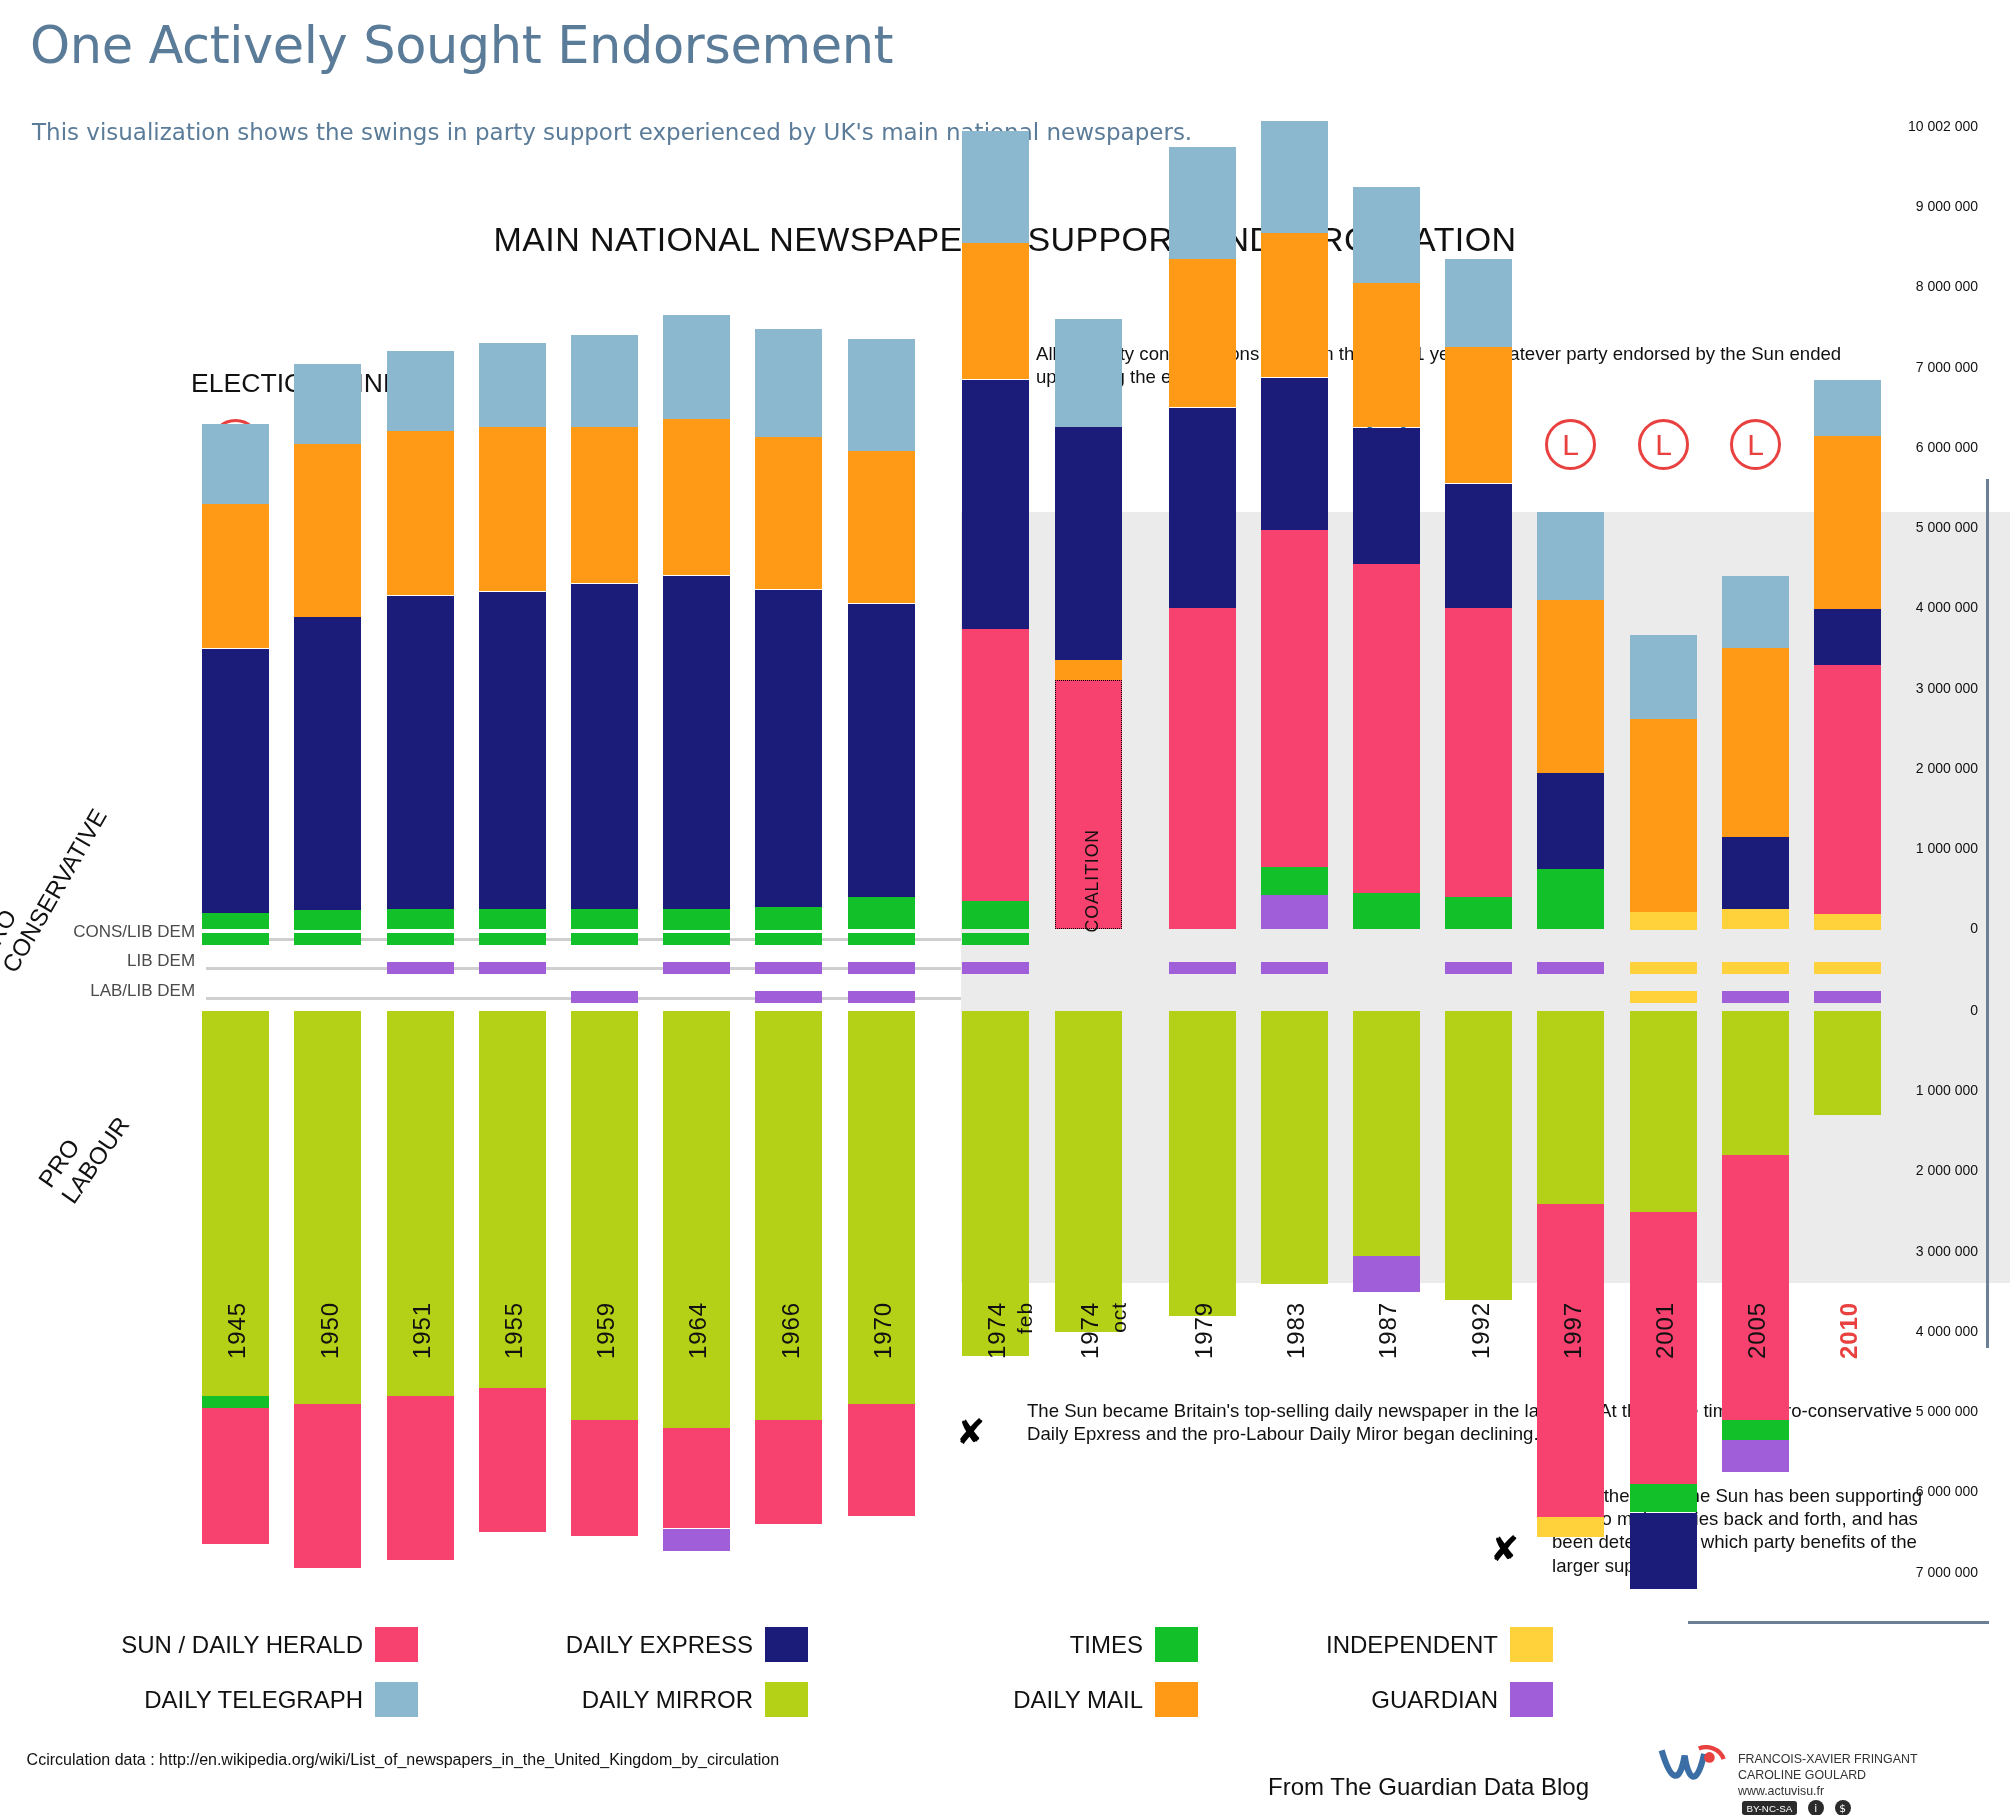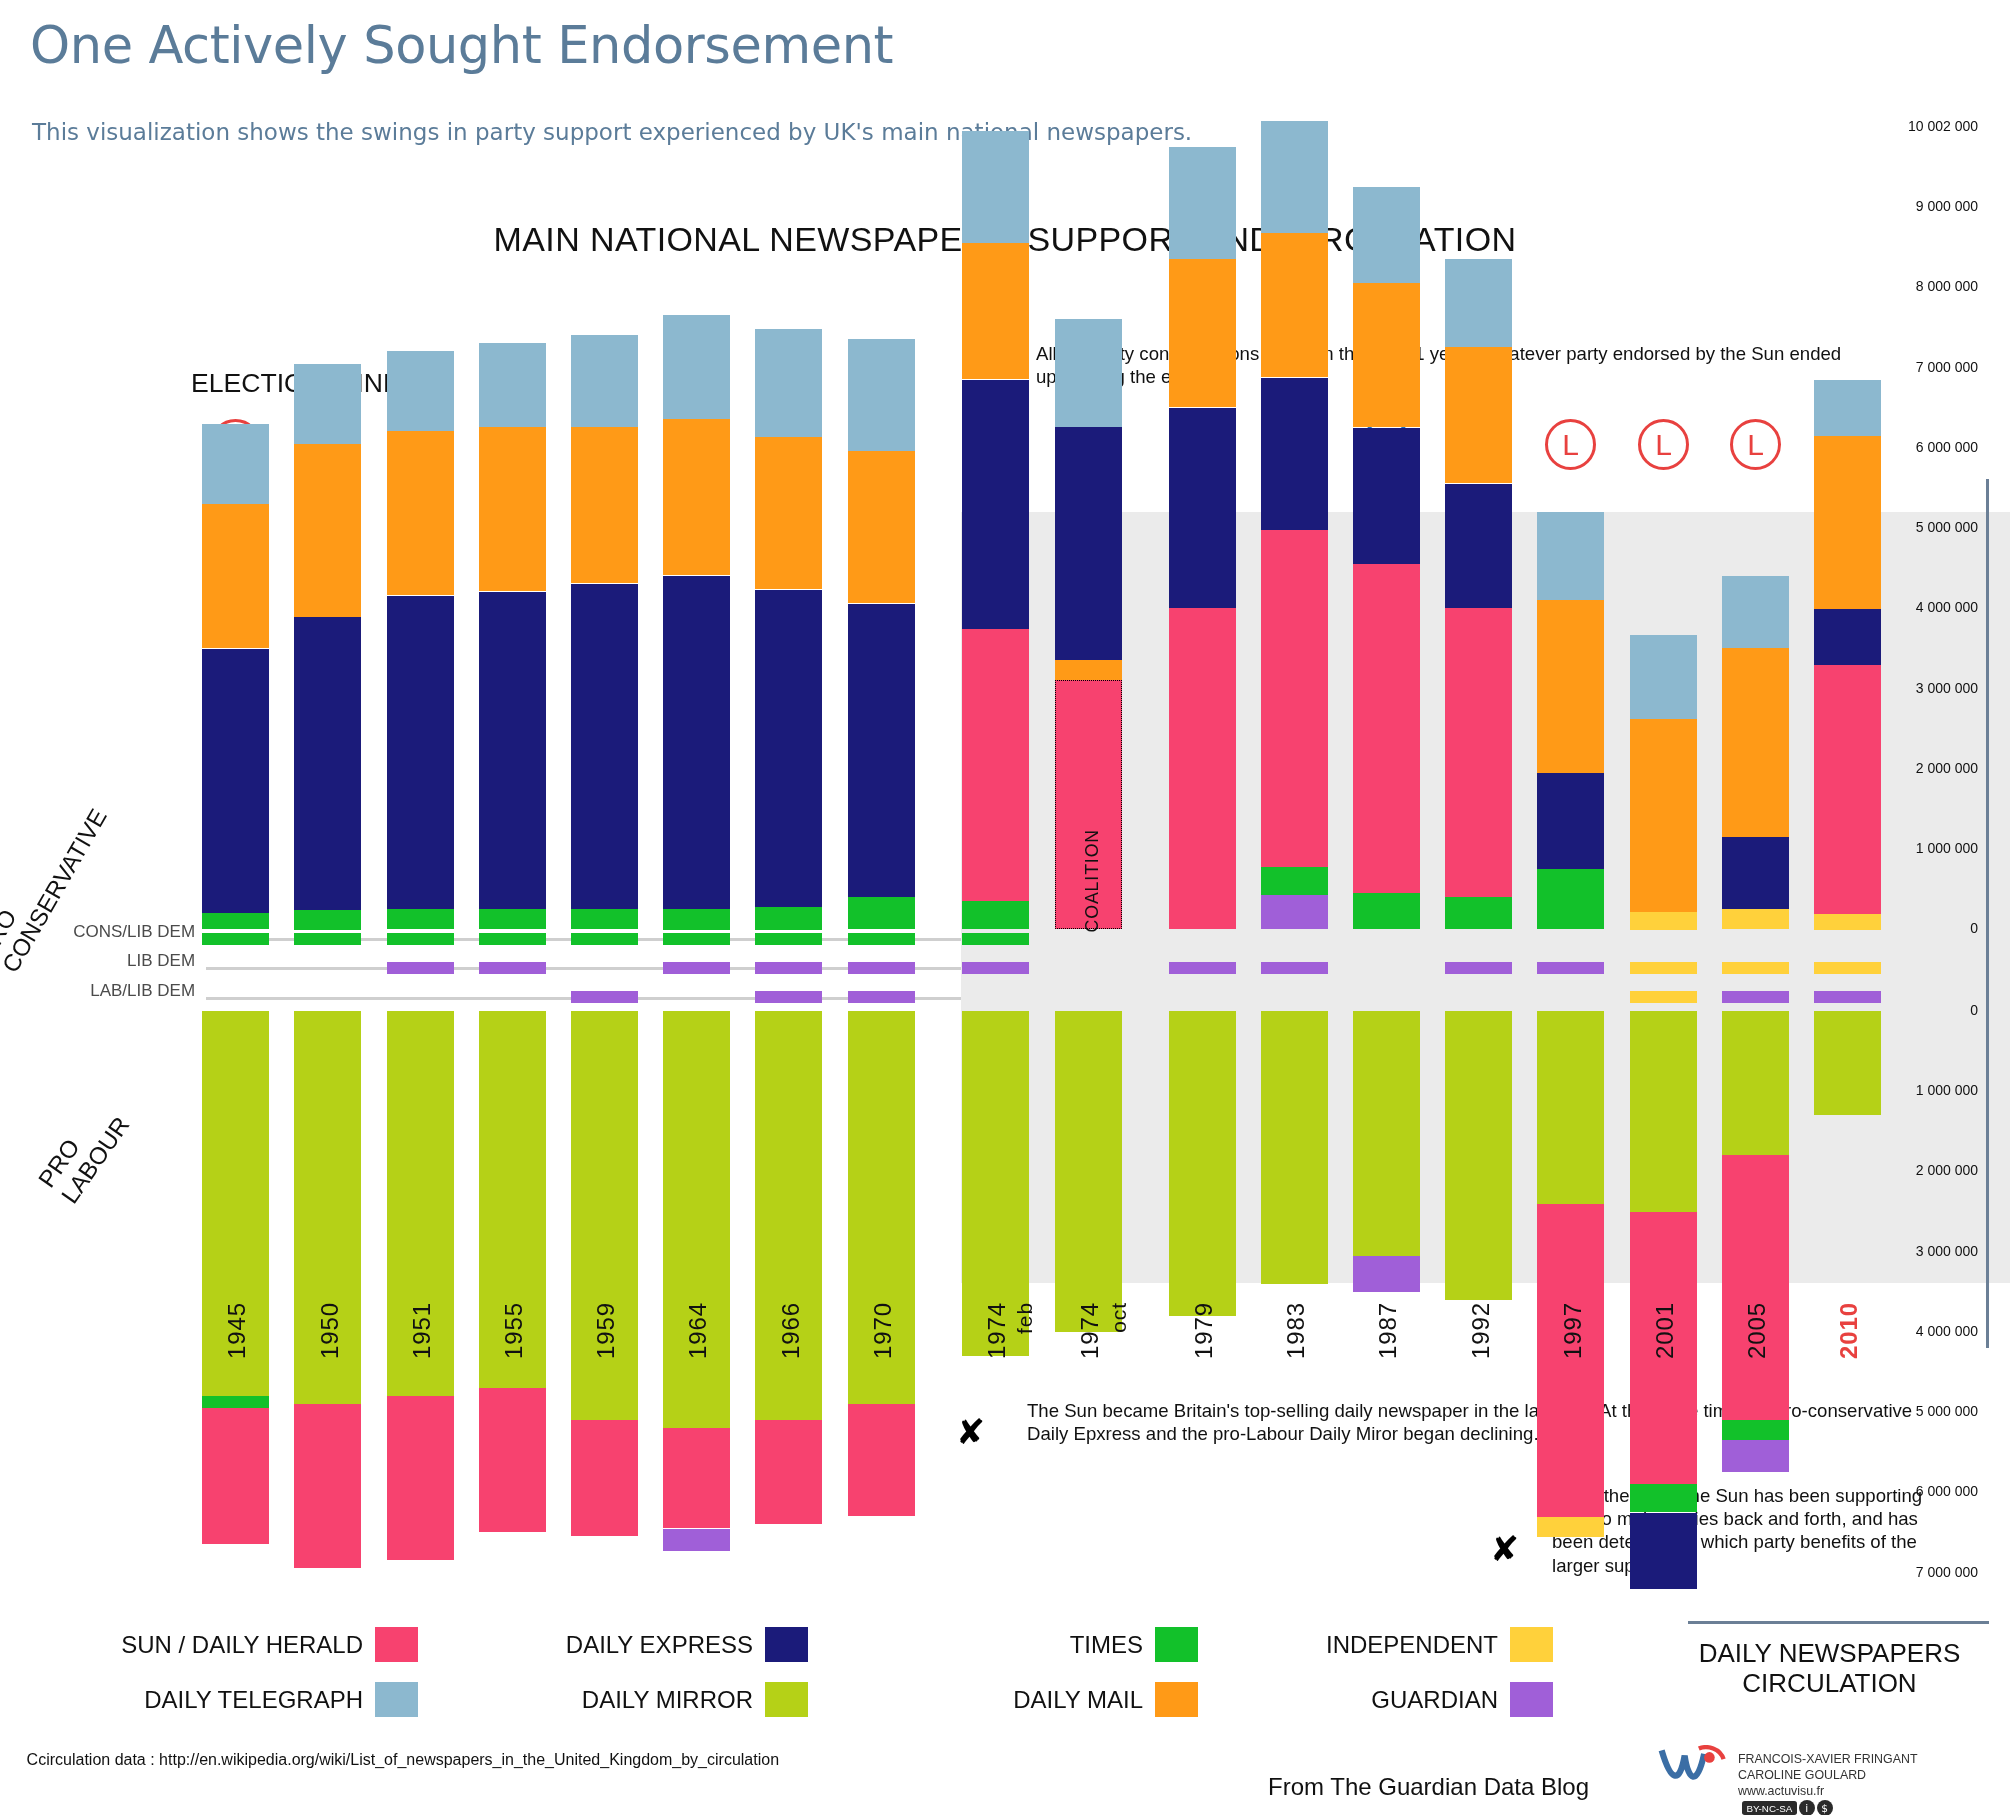--- a/index.html
+++ b/index.html
@@ -43,21 +43,21 @@
   .legtext{font-size:24px;color:#111;font-family:"Liberation Sans",sans-serif;text-align:right;}
   .swatch{width:43px;height:35px;margin-left:12.4px;}
 
   .circ-label{position:absolute;right:30px;top:1639px;width:301px;text-align:center;font-size:26px;color:#111;font-family:"Liberation Sans",sans-serif;line-height:1.15;}
   .circ-rule{position:absolute;right:21px;top:1621px;width:301px;height:2.7px;background:#6b7f96;}
 
   .footer{position:absolute;left:26.6px;top:1748px;font-size:16px;color:#111;line-height:1.45;font-family:"Liberation Sans",sans-serif;}
   .blog{position:absolute;left:1268px;top:1773px;font-size:24px;color:#111;font-family:"Liberation Sans",sans-serif;}
   .credit{position:absolute;left:1738px;top:1751px;font-size:12.4px;color:#333;line-height:1.3;font-family:"Liberation Sans",sans-serif;}
   .logo{position:absolute;left:1658px;top:1745px;width:71px;height:46px;}
-  .cc{position:absolute;left:1742px;top:1800px;display:flex;gap:2px;align-items:center;}
+  .cc{position:absolute;left:1742px;top:1800px;display:flex;gap:11px;align-items:center;}
   .ccbox{background:#2b2b2b;color:#fff;font-size:9.8px;padding:1.8px 4.4px;border-radius:2.7px;font-family:"Liberation Sans",sans-serif;}
   .ccdot{width:16px;height:16px;border-radius:50%;background:#2b2b2b;color:#fff;font-size:10.6px;text-align:center;line-height:16px;}
 </style>
 </head>
 <body>
 
 <div class="title">One Actively Sought Endorsement</div>
 <div class="subtitle">This visualization shows the swings in party support experienced by UK's main national newspapers.</div>
 <div class="chart-title"><span>MAIN NATIONAL NEWSPAPERS' SUPPORT AND CIRCULATION</span></div>
 
@@ -81,21 +81,20 @@
   <div class="sidelabel" style="left:-8.9px;top:922px;">CONS/LIB DEM</div>
   <div class="sidelabel" style="left:-8.9px;top:951px;">LIB DEM</div>
   <div class="sidelabel" style="left:-8.9px;top:981px;">LAB/LIB DEM</div>
 
   <div class="sideband" style="left:206px;top:938px;width:755px;"></div>
   <div class="sideband" style="left:206px;top:967px;width:755px;"></div>
   <div class="sideband" style="left:206px;top:997px;width:755px;"></div>
 
   <div class="rightrule" style="top:479px;height:869px;"></div>
   <div class="circ-rule"></div>
-  <div class="circ-label"><span>DAILY NEWSPAPERS</span><br><span>CIRCULATION</span></div>
 </div>
 
 <div class="winners" id="winners">
     <div class="winner L" style="left: 210px;">L</div>
     <div class="winner L" style="left: 302px;">L</div>
     <div class="winner C" style="left: 395px;">C</div>
     <div class="winner C" style="left: 487px;">C</div>
     <div class="winner C" style="left: 579px;">C</div>
     <div class="winner L" style="left: 671px;">L</div>
     <div class="winner L" style="left: 763px;">L</div>

